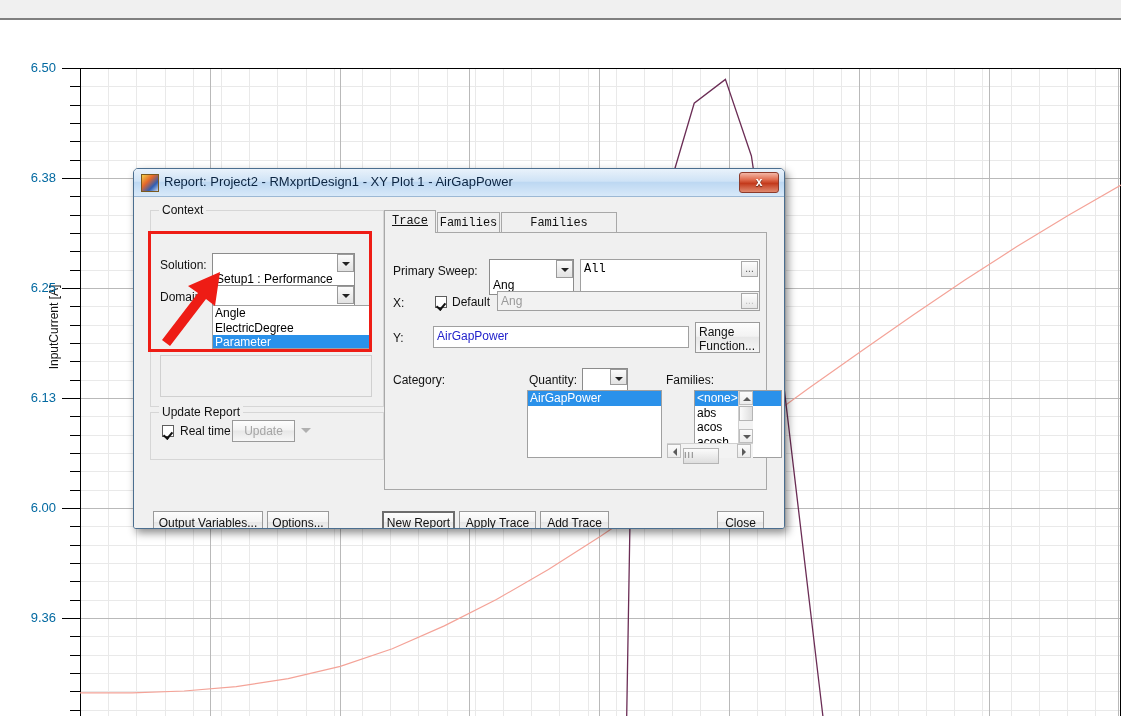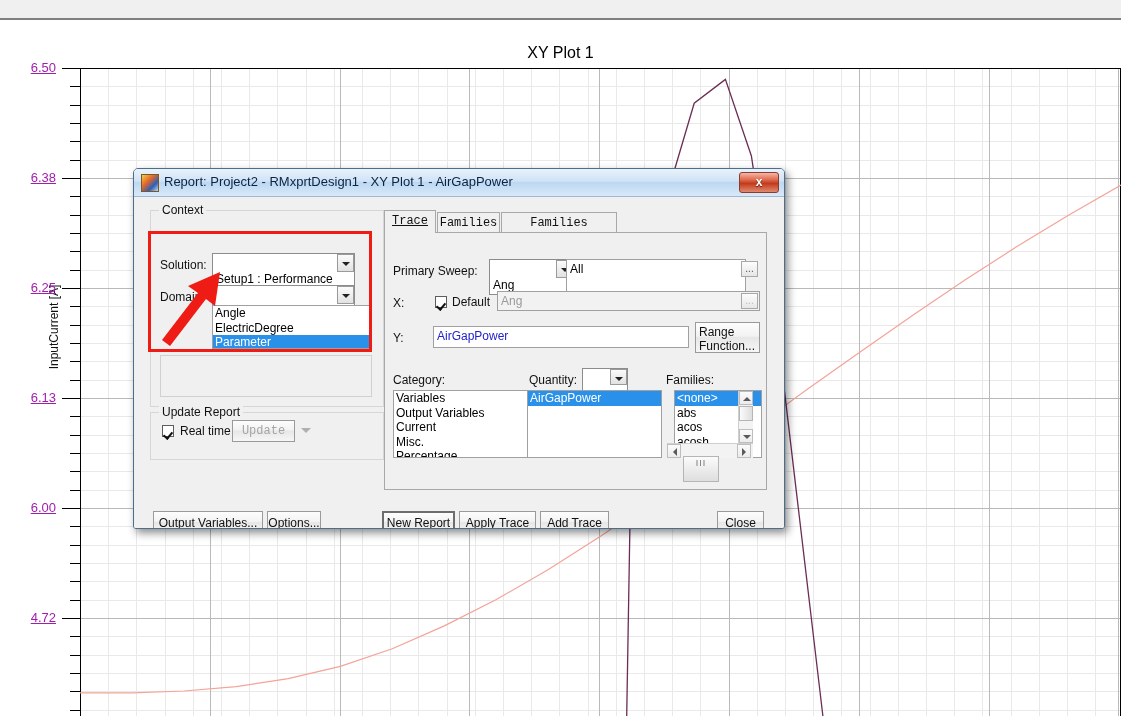--- a/index.html
+++ b/index.html
@@ -15,22 +15,22 @@
 
   
   #plot-area{position:absolute;left:0;top:20px;width:1121px;height:696px;background:#fff;}
   #plot-title{position:absolute;left:0;top:24px;width:1121px;text-align:center;
       font-size:16px;color:#000;}
   #plot-canvas{position:absolute;left:80px;top:48px;width:1041px;height:660px;}
   #axis-label-y{position:absolute;left:-6px;top:300px;width:120px;
      transform:rotate(-90deg);transform-origin:50% 50%;text-align:center;
      font-size:12px;color:#111;}
 
-  .ytick-label{position:absolute;right:0;width:56px;text-align:right;font-size:13px;color:#a21caf;
-     transform:translateY(-8px);text-decoration:underline;}
+  .ytick-label{position:absolute;right:0;width:56px;text-align:right;font-size:13px;color:#0369a1;
+     transform:translateY(-8px);}
   .ytick-major{position:absolute;height:1px;background:#000;width:18px;}
   .ytick-minor{position:absolute;height:1px;background:#000;width:10px;}
 
   
   #dialog{position:absolute;left:133px;top:168px;width:650px;height:359px;
      border:1px solid #4b6e8f;border-radius:5px 5px 3px 3px;
      background:#f0f0f0;
      box-shadow:3px 4px 9px rgba(0,0,0,.45);
      overflow:hidden;}
   #dlg-title{height:27px;position:relative;
@@ -62,21 +62,21 @@
      border-left:4px solid transparent;border-right:4px solid transparent;border-top:4px solid #222;}
   .ellipsis-btn{position:absolute;width:17px;height:16px;
      background:linear-gradient(to bottom,#fdfdfd,#e6e6e6);border:1px solid #a8a8a8;
      box-sizing:border-box;font-size:10px;color:#555;text-align:center;line-height:13px;}
   .ellipsis-btn.disabled{color:#bbb;}
 
   .btn{position:absolute;background:linear-gradient(to bottom,#fdfdfd 0%,#f3f3f3 45%,#e7e7e7 50%,#f6f6f6 100%);
      border:1px solid #9a9a9a;box-sizing:border-box;font-size:12px;color:#111;
      text-align:center;cursor:pointer;}
   .btn.default{border:2px solid #6d6d6d;}
-  .btn.disabled{color:#a5a5a5;font-family:Liberation Mono, monospace;}
+  .btn.disabled{color:#a5a5a5;}
 
   .listbox{position:absolute;background:#fff;border:1px solid #a0a0a0;box-sizing:border-box;
      overflow:hidden;}
   .listitem{font-size:12px;color:#000;padding:0 2px;line-height:14.5px;white-space:nowrap;}
   .listitem.sel{background:#2a91ea;color:#fff;}
 
   .tab{position:absolute;height:21px;background:#f0f0f0;border:1px solid #a8a8a8;
      border-bottom:none;box-sizing:border-box;font-size:12px;color:#111;
      font-family:"Liberation Mono",monospace;text-align:center;line-height:20px;}
   .tab.active{background:#f0f0f0;height:23px;z-index:3;}
@@ -89,23 +89,23 @@
 
   
   .vscroll{position:absolute;width:15px;background:#f3f3f3;border-left:1px solid #cfcfcf;box-sizing:border-box;}
   .vscroll .arrow{position:absolute;left:0;width:14px;height:14px;
      background:linear-gradient(to bottom,#fbfbfb,#ececec);border:1px solid #bdbdbd;box-sizing:border-box;}
   .vscroll .thumb{position:absolute;left:0;width:14px;
      background:linear-gradient(to right,#fbfbfb,#dedede);border:1px solid #b5b5b5;box-sizing:border-box;}
   .hscroll{position:absolute;height:15px;background:#f3f3f3;border-top:1px solid #cfcfcf;box-sizing:border-box;}
   .hscroll .arrow{position:absolute;top:0;width:14px;height:14px;
      background:linear-gradient(to bottom,#fbfbfb,#ececec);border:1px solid #bdbdbd;box-sizing:border-box;}
-  .hscroll .thumb{position:absolute;top:12px;height:26px;
+  .hscroll .thumb{position:absolute;top:4px;height:16px;
      background:linear-gradient(to bottom,#fbfbfb,#dedede);border:1px solid #b5b5b5;box-sizing:border-box;
-     font-size:9px;color:#777;text-align:center;line-height:12px;letter-spacing:1px;}
+     font-size:9px;color:#777;line-height:12px;letter-spacing:1px;}
   .tri-up:after{content:"";position:absolute;left:3px;top:5px;
      border-left:4px solid transparent;border-right:4px solid transparent;border-bottom:4px solid #5a5a5a;}
   .tri-dn:after{content:"";position:absolute;left:3px;top:5px;
      border-left:4px solid transparent;border-right:4px solid transparent;border-top:4px solid #5a5a5a;}
   .tri-lf:after{content:"";position:absolute;left:5px;top:3px;
      border-top:4px solid transparent;border-bottom:4px solid transparent;border-right:4px solid #5a5a5a;}
   .tri-rt:after{content:"";position:absolute;left:4px;top:3px;
      border-top:4px solid transparent;border-bottom:4px solid transparent;border-left:4px solid #5a5a5a;}
 
   
@@ -113,21 +113,20 @@
      border:3px solid #ee1c15;box-sizing:border-box;pointer-events:none;z-index:40;}
   #annot-arrow{position:absolute;left:148px;top:270px;width:80px;height:80px;z-index:41;pointer-events:none;}
 </style>
 </head>
 <body>
 
 <div id="topstrip"></div>
 <div id="topstrip-border"></div>
 
 <div id="plot-area">
-  <div id="plot-title">XY Plot 1</div>
 
   <div id="axis-label-y">InputCurrent [A]</div>
 
   <div id="ytick-holder">
       <div class="ytick-label" style="top: 48px; left: 0px;">6.50</div>
       <div class="ytick-major" style="top: 48px; left: 62px;"></div>
       <div class="ytick-minor" style="top: 66px; left: 70px;"></div>
       <div class="ytick-minor" style="top: 85px; left: 70px;"></div>
       <div class="ytick-minor" style="top: 103px; left: 70px;"></div>
       <div class="ytick-minor" style="top: 121px; left: 70px;"></div>
@@ -153,21 +152,21 @@
       <div class="ytick-minor" style="top: 433px; left: 70px;"></div>
       <div class="ytick-minor" style="top: 451px; left: 70px;"></div>
       <div class="ytick-minor" style="top: 470px; left: 70px;"></div>
       <div class="ytick-label" style="top: 488px; left: 0px;">6.00</div>
       <div class="ytick-major" style="top: 488px; left: 62px;"></div>
       <div class="ytick-minor" style="top: 506px; left: 70px;"></div>
       <div class="ytick-minor" style="top: 525px; left: 70px;"></div>
       <div class="ytick-minor" style="top: 543px; left: 70px;"></div>
       <div class="ytick-minor" style="top: 561px; left: 70px;"></div>
       <div class="ytick-minor" style="top: 580px; left: 70px;"></div>
-      <div class="ytick-label" style="top: 598px; left: 0px;">4.72</div>
+      <div class="ytick-label" style="top: 598px; left: 0px;">9.36</div>
       <div class="ytick-major" style="top: 598px; left: 62px;"></div>
       <div class="ytick-minor" style="top: 616px; left: 70px;"></div>
       <div class="ytick-minor" style="top: 635px; left: 70px;"></div>
       <div class="ytick-minor" style="top: 653px; left: 70px;"></div>
       <div class="ytick-minor" style="top: 671px; left: 70px;"></div>
       <div class="ytick-minor" style="top: 690px; left: 70px;"></div>
     </div>
   <div id="xtick-holder"></div>
 
   <svg id="plot-canvas" viewBox="0 0 1041 660" preserveAspectRatio="none">
@@ -299,55 +298,47 @@
     <div style="position:absolute;left:167px;top:231px;border-left:5px solid transparent;border-right:5px solid transparent;border-top:5px solid #b0b0b0;"></div>
 
     <div class="tab active" style="left:250px;top:13px;width:52px;text-decoration:underline;">Trace</div>
     <div class="tab" style="left:303px;top:15px;width:63px;">Families</div>
     <div class="tab" style="left:367px;top:15px;width:116px;">Families Display</div>
     <div id="tabpanel" style="left:250px;top:35px;width:383px;height:258px;"></div>
 
     <div class="lbl" style="left:259px;top:67px;">Primary Sweep:</div>
     <div class="combo" style="left:355px;top:62px;width:85px;height:20px;">Ang</div>
     <div class="combo-arrow" style="left:422px;top:63px;height:18px;"></div>
-    <div class="field" style="left:432px;top:62px;width:180px;height:36px;">All</div>
+    <div class="field" style="left:446px;top:62px;width:180px;height:36px;font-family:Liberation Mono, monospace;">All</div>
     <div class="ellipsis-btn" style="left:607px;top:64px;">...</div>
 
     <div class="lbl" style="left:259px;top:99px;">X:</div>
     <div class="chk" style="left:301px;top:99px;"></div>
     <div class="lbl" style="left:318px;top:98px;">Default</div>
     <div class="field disabled" style="left:363px;top:94px;width:263px;height:20px;">Ang</div>
     <div class="ellipsis-btn disabled" style="left:607px;top:96px;">...</div>
 
     <div class="lbl" style="left:259px;top:134px;">Y:</div>
     <div class="field" style="left:299px;top:129px;width:256px;height:22px;color:#2222cc;">AirGapPower</div>
     <div class="btn" style="left:561px;top:125px;width:65px;height:31px;text-align:left;padding-left:3px;line-height:14px;padding-top:2px;">
       <div>Range</div>
       <div>Function...</div>
     </div>
 
     <div class="lbl" style="left:259px;top:176px;">Category:</div>
-    <div class="listbox" style="left:259px;top:193px;width:140px;height:68px;">
-      <div class="listitem">Variables</div>
-      <div class="listitem">Output Variables</div>
-      <div class="listitem">Current</div>
-      <div class="listitem">Misc.</div>
-      <div class="listitem">Percentage</div>
-
-    </div>
 
     <div class="lbl" style="left:395px;top:176px;text-align:center;">Quantity:</div>
     <div class="combo" style="left:448px;top:171px;width:46px;height:18px;"></div>
     <div class="combo-arrow" style="left:476px;top:172px;height:16px;"></div>
     <div class="listbox" style="left:393px;top:193px;width:135px;height:68px;">
       <div class="listitem sel">AirGapPower</div>
     </div>
 
     <div class="lbl" style="left:532px;top:176px;">Families:</div>
-    <div class="listbox" style="left:540px;top:193px;width:88px;height:68px;">
+    <div class="listbox" style="left:560px;top:193px;width:88px;height:68px;">
       <div class="listitem sel">&lt;none&gt;</div>
       <div class="listitem">abs</div>
       <div class="listitem">acos</div>
       <div class="listitem">acosh</div>
       <div class="listitem">ang_deg</div>
 
     </div>
 
     <div class="vscroll" style="left:604px;top:194px;width:15px;height:52px;">
       <div class="arrow tri-up" style="top:0;"></div>
@@ -355,21 +346,21 @@
       <div class="arrow tri-dn" style="top:38px;"></div>
     </div>
 
     <div class="hscroll" style="left:533px;top:246px;width:86px;height:15px;">
       <div class="arrow tri-lf" style="left:0;"></div>
       <div class="thumb" style="left:16px;width:36px;">III</div>
       <div class="arrow tri-rt" style="left:70px;"></div>
     </div>
 
     <div class="btn" style="left:19px;top:314px;width:110px;height:23px;line-height:22px;">Output Variables...</div>
-    <div class="btn" style="left:133px;top:314px;width:54px;height:23px;line-height:22px;">Options...</div>
+    <div class="btn" style="left:133px;top:314px;width:62px;height:23px;line-height:22px;">Options...</div>
     <div class="btn default" style="left:248px;top:314px;width:73px;height:23px;line-height:20px;">New Report</div>
     <div class="btn" style="left:325px;top:314px;width:77px;height:23px;line-height:22px;">Apply Trace</div>
     <div class="btn" style="left:406px;top:314px;width:69px;height:23px;line-height:22px;">Add Trace</div>
     <div class="btn" style="left:583px;top:314px;width:47px;height:23px;line-height:22px;">Close</div>
 
   </div>
 </div>
 
 <div id="annot-rect"></div>
 <svg id="annot-arrow" viewBox="0 0 80 80">

